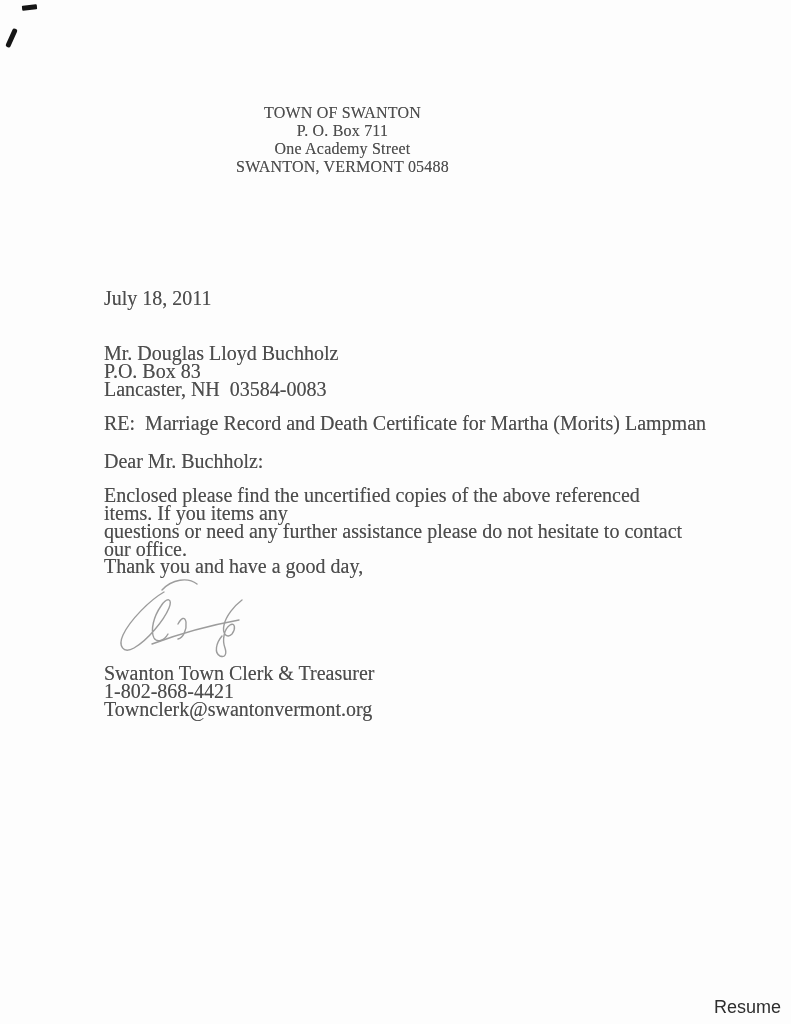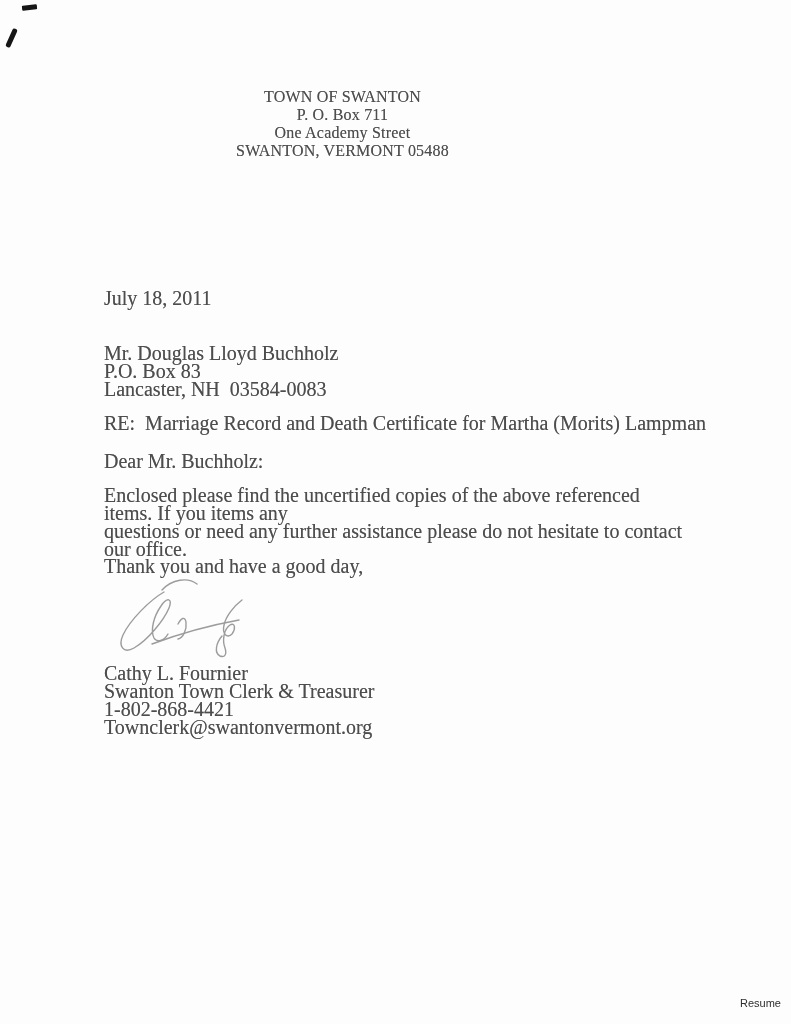--- a/index.html
+++ b/index.html
@@ -9,40 +9,40 @@
     width:791px;
     height:1024px;
     background:#fdfdfd;
     font-family:"Liberation Serif", serif;
     color:#4d4d4d;
     overflow:hidden;
   }
   .txt { white-space:pre-wrap; }
   .letterhead {
     position:absolute;
-    top:88px; left:0; width:685px;
+    top:104px; left:0; width:685px;
     text-align:center;
     font-size:16px;
     line-height:18px;
     letter-spacing:0.2px;
   }
   .block { position:absolute; left:104px; font-size:20px; line-height:18px; }
   .date-block   { top:289px; }
   .recipient    { top:344px; }
   .subject-line { top:414px;text-align:center; }
   .salutation   { top:452px; }
   .body-par     { top:486px; width:585px; }
   .closing      { top:557px;font-family:Liberation Serif, serif; }
   .signature-wrap { position:absolute; top:578px; left:106px; width:158px; height:88px; }
   .signer       { top:664px; }
   .resume-label {
     position:absolute;
     top:997px; right:10px;
     font-family:"Liberation Sans", sans-serif;
-    font-size:11px;
+    font-size:18px;
     color:#2e2e2e;
   }
   
   .artifact { position:absolute; background:#161616; }
   .artifact-dash { left:22px; top:5px; width:15px; height:5px; transform:rotate(-6deg); border-radius:1px; }
   .artifact-diag { left:9px; top:28px; width:5px; height:20px; transform:rotate(24deg); border-radius:2px; }
   .soft { text-shadow:0 0 0.5px rgba(77,77,77,0.55); }
 </style>
 </head>
 <body>
@@ -84,21 +84,20 @@
         <path d="M91,6 C82,-1 66,1 56,12"></path>
         <path d="M58,14 C44,22 24,42 17,57 C12,68 17,76 28,70 C42,62 58,42 63,30 C67,20 61,19 55,28 C48,38 44,52 48,60 C51,65 58,63 62,56"></path>
         <path d="M46,66 C70,57 100,48 133,42"></path>
         <path d="M72,46 C75,40 79,38 80,44 C81,52 77,60 72,61"></path>
         <path d="M136,22 C128,28 120,38 118,47 C116,56 121,61 126,56 C130,51 129,44 124,47 C118,51 116,62 119,70 C121,76 119,80 114,78 C108,75 110,65 116,58"></path>
       </g>
     </svg>
   </div>
 
   <div class="block signer soft">
-    <div class="txt">Cathy L. Fournier</div>
     <div class="txt">Swanton Town Clerk &amp; Treasurer</div>
     <div class="txt">1-802-868-4421</div>
     <div class="txt">Townclerk@swantonvermont.org</div>
   </div>
 
   <div class="resume-label txt">Resume</div>
 
 </div>
 
 </body></html>

